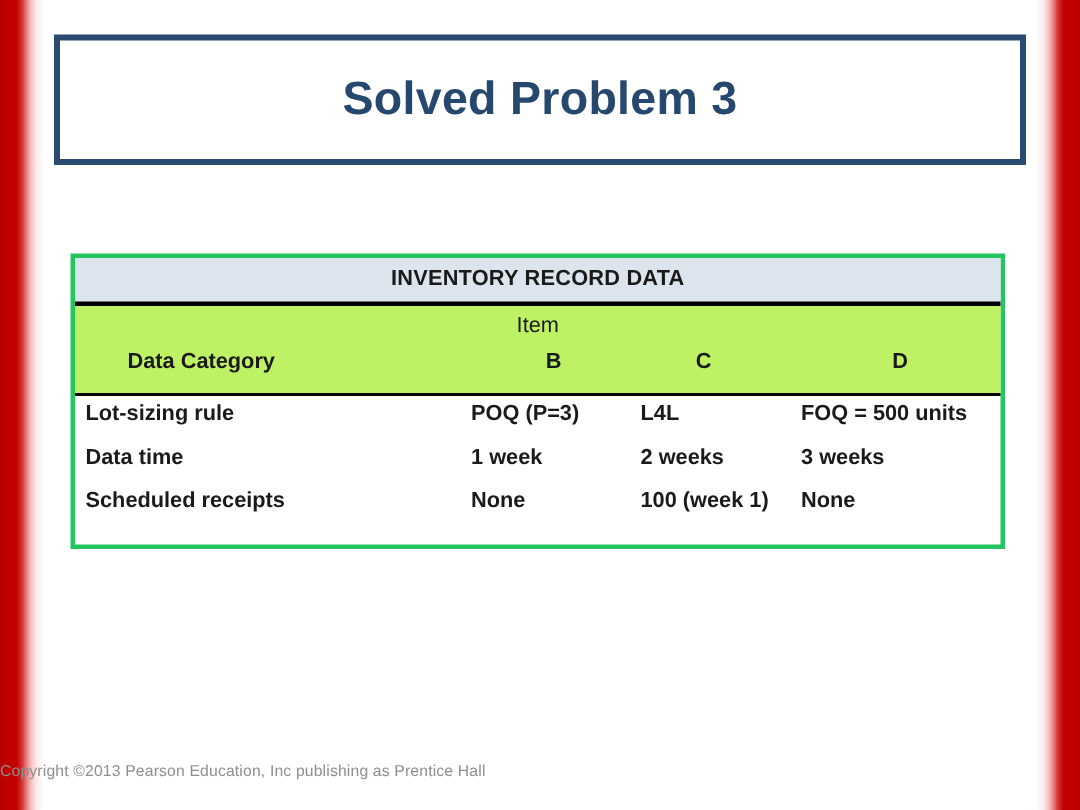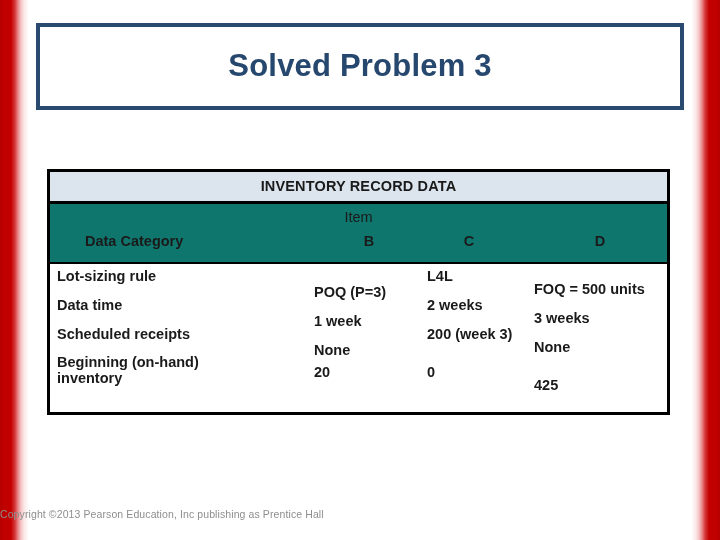--- a/index.html
+++ b/index.html
@@ -67,38 +67,38 @@
     line-height: 1.1;
     text-align: center;
   }
 
   
   #inventory-table {
     position: absolute;
     left: 47px;
     top: 169px;
     width: 623px;
-    border: 3px solid #000000;
+    border: 3px solid #22c55e;
     box-sizing: border-box;
     background: #ffffff;
   }
 
   .tbl-title-band {
     background: #dce5ee;
     border-bottom: 3px solid #000000;
     text-align: center;
     font-size: 14.5px;
     font-weight: bold;
     color: #1a1a1a;
     padding: 6px 0 7px 0;
     letter-spacing: 0.15px;
   }
 
   .tbl-colhead {
-    background: #0f766e;
+    background: #bef264;
     border-bottom: 2px solid #000000;
     position: relative;
     height: 58px;
   }
   .item-label {
     position: absolute;
     left: 0;
     right: 0;
     top: 5px;
     text-align: center;
@@ -137,23 +137,23 @@
 
   .cell {
     position: absolute;
     font-size: 14.5px;
     font-weight: bold;
     color: #1a1a1a;
     white-space: nowrap;
     line-height: 1.12;
   }
   .c-label { left: 7px;   top: 4px; }
-  .c-b     { left: 264px; top: 20px; }
+  .c-b     { left: 264px; top: 4px; }
   .c-c     { left: 365px; top: 4px; margin-left: 12px; }
-  .c-d     { left: 484px; top: 4px; margin-top: 13px; }
+  .c-d     { left: 484px; top: 4px; }
 
   .data-row.tall .c-label { top: 3px; }
   .data-row.tall .c-b,
   .data-row.tall .c-c,
   .data-row.tall .c-d { top: 13px; }
 
   .tbl-body-pad { height: 12px; }
 
   
   #footer-copyright {
@@ -214,33 +214,24 @@
       <div class="data-row">
         <span class="cell c-label">Data time</span>
         <span class="cell c-b">1 week</span>
         <span class="cell c-c">2 weeks</span>
         <span class="cell c-d">3 weeks</span>
       </div>
 
       <div class="data-row">
         <span class="cell c-label">Scheduled receipts</span>
         <span class="cell c-b">None</span>
-        <span class="cell c-c">200 (week 3)</span>
+        <span class="cell c-c">100 (week 1)</span>
         <span class="cell c-d">None</span>
       </div>
 
-      <div class="data-row tall">
-        <span class="cell c-label">
-          <span>Beginning (on-hand)</span><br>
-          <span>inventory</span>
-        </span>
-        <span class="cell c-b">20</span>
-        <span class="cell c-c">0</span>
-        <span class="cell c-d">425</span>
-      </div>
 
       <div class="tbl-body-pad"></div>
     </div>
   </div>
 
   <div id="footer-copyright">Copyright ©2013 Pearson Education, Inc  publishing as Prentice Hall</div>
   <div id="footer-pageno">16 - 78</div>
 
 </div>
 

